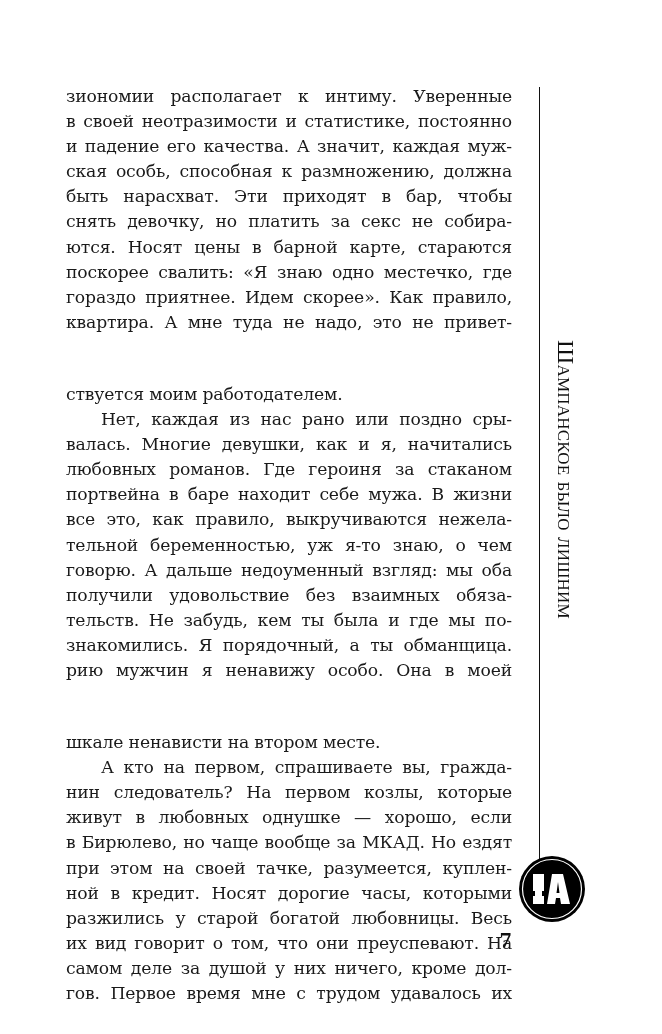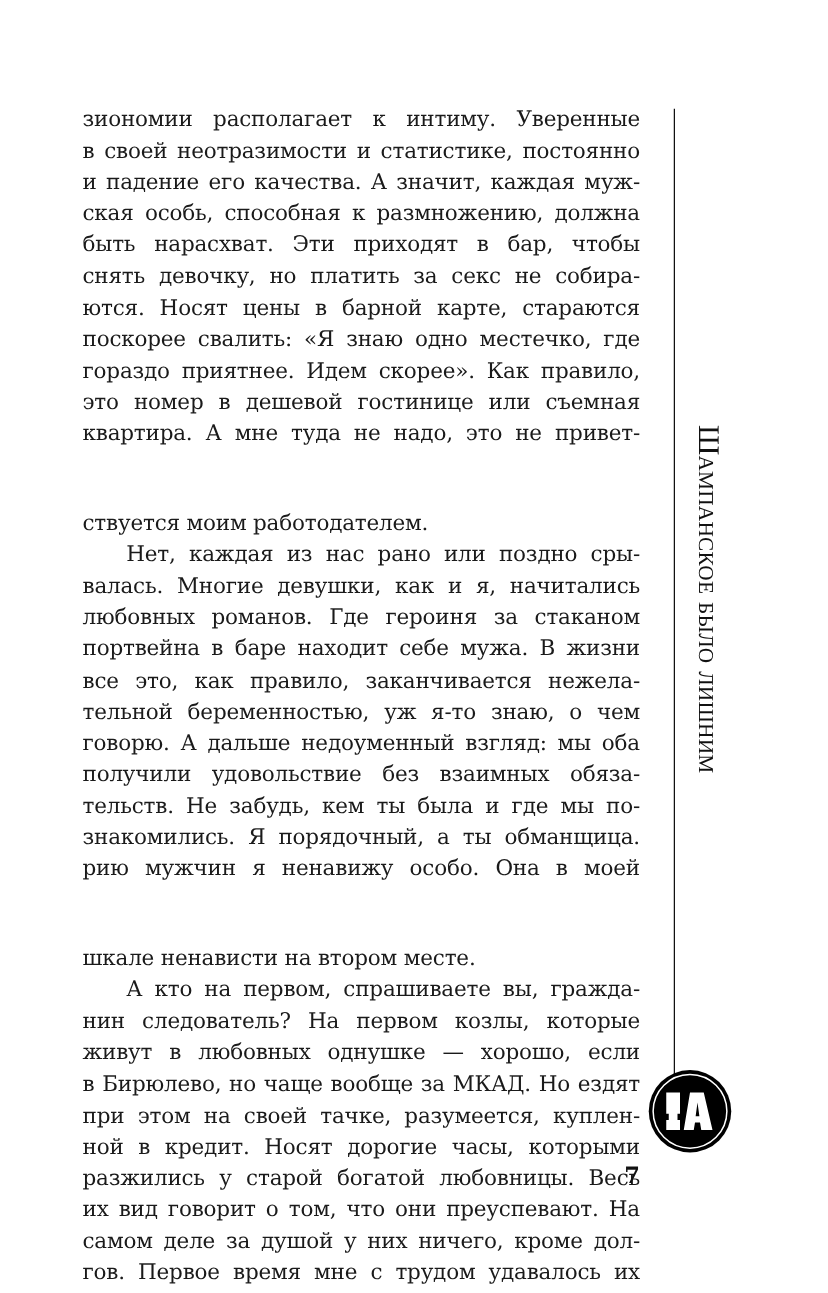--- a/index.html
+++ b/index.html
@@ -102,31 +102,30 @@
     <div class="para">
       <span class="line">зиономии располагает к интиму. Уверенные</span>
       <span class="line">в своей неотразимости и статистике, постоянно</span>
       <span class="line">и падение его качества. А значит, каждая муж-</span>
       <span class="line">ская особь, способная к размножению, должна</span>
       <span class="line">быть нарасхват. Эти приходят в бар, чтобы</span>
       <span class="line">снять девочку, но платить за секс не собира-</span>
       <span class="line">ются. Носят цены в барной карте, стараются</span>
       <span class="line">поскорее свалить: «Я знаю одно местечко, где</span>
       <span class="line">гораздо приятнее. Идем скорее». Как правило,</span>
-      <span class="line">это номер в дешевой гостинице или съемная</span>
       <span class="line">квартира. А мне туда не надо, это не привет-</span>
       <span class="line last">ствуется моим работодателем.</span>
     </div>
 
     <div class="para">
       <span class="line first-indent">Нет, каждая из нас рано или поздно сры-</span>
       <span class="line">валась. Многие девушки, как и я, начитались</span>
       <span class="line">любовных романов. Где героиня за стаканом</span>
       <span class="line">портвейна в баре находит себе мужа. В жизни</span>
-      <span class="line">все это, как правило, заканчивается нежела-</span>
+      <span class="line">все это, как правило, выкручиваются нежела-</span>
       <span class="line">тельной беременностью, уж я-то знаю, о чем</span>
       <span class="line">говорю. А дальше недоуменный взгляд: мы оба</span>
       <span class="line">получили удовольствие без взаимных обяза-</span>
       <span class="line">тельств. Не забудь, кем ты была и где мы по-</span>
       <span class="line">знакомились. Я порядочный, а ты обманщица.</span>
       <span class="line">рию мужчин я ненавижу особо. Она в моей</span>
       <span class="line last">шкале ненависти на втором месте.</span>
     </div>
 
     <div class="para">

